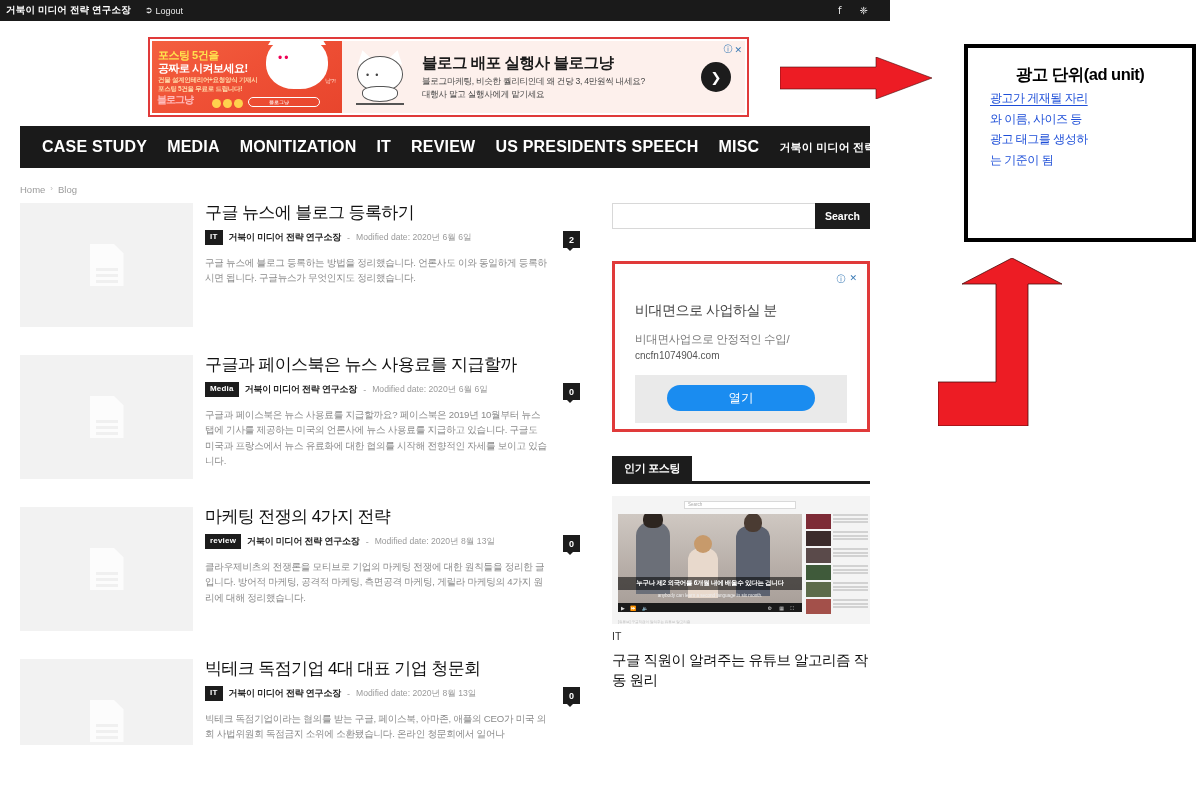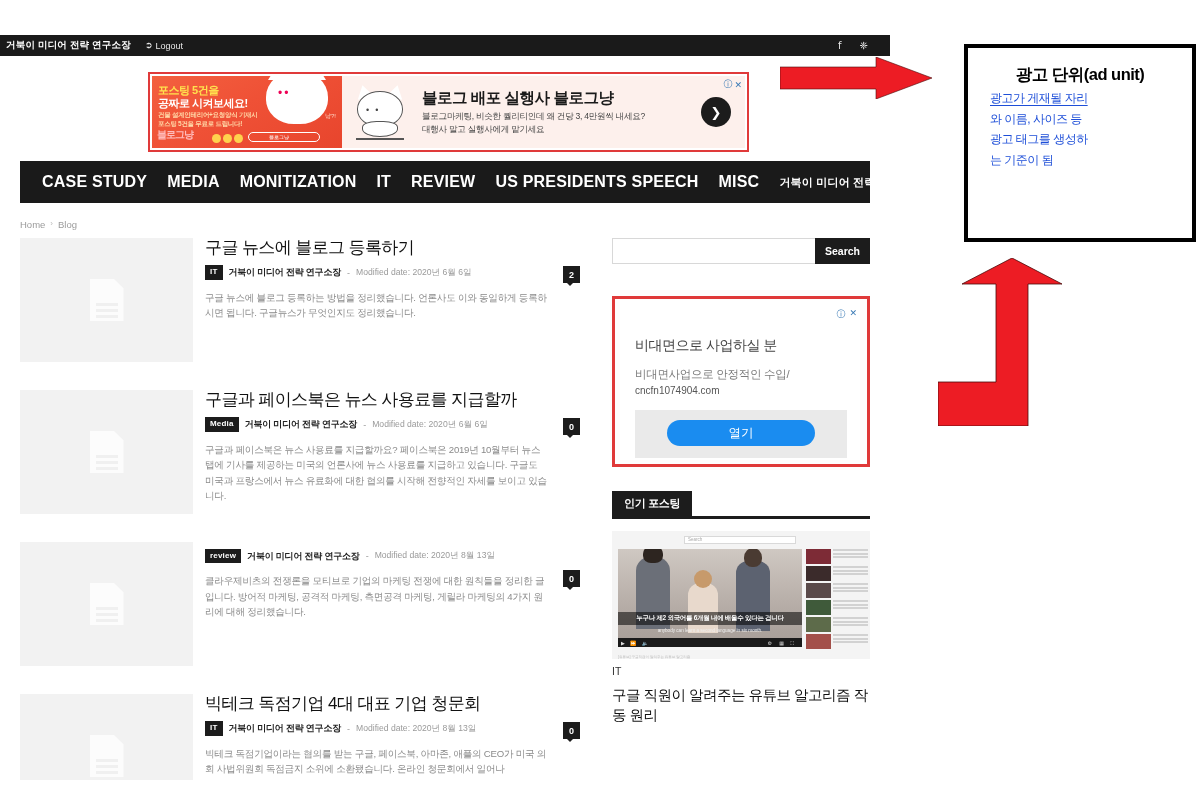--- a/index.html
+++ b/index.html
@@ -5,21 +5,21 @@
   * { box-sizing: border-box; margin: 0; padding: 0; }
   html, body {
     width: 1200px; height: 785px;
     background: #ffffff;
     font-family: "Liberation Sans", "DejaVu Sans", sans-serif;
     overflow: hidden;
   }
   .page { position: relative; width: 1200px; height: 785px; background:#fff; }
 
   
-  .site { position:absolute; left:0; top:0; width:890px; height:745px; background:#fff; overflow:hidden;margin-top:35px; }
+  .site { position:absolute; left:0; top:0; width:890px; height:745px; background:#fff; overflow:hidden; }
 
   
   .topbar {
     position:absolute; left:0; top:0; width:890px; height:21px;
     background:#1a1a1a; color:#fff;
     display:flex; align-items:center;
   }
   .topbar-left { display:flex; align-items:center; padding-left:6px; gap:14px; }
   .topbar-user { font-size:9.5px; font-weight:bold; letter-spacing:.2px; color:#fff; }
   .topbar-logout { display:flex; align-items:center; gap:3px; font-size:9px; color:#e8e8e8; }
@@ -307,20 +307,21 @@
       <div class="art">
         <div class="thumb">
           <span class="doc-ico">
             <span class="sheet"></span>
             <span class="ln" style="top:24px;width:22px"></span>
             <span class="ln" style="top:30px;width:22px"></span>
             <span class="ln" style="top:36px;width:22px"></span>
           </span>
         </div>
         <div class="art-body">
+          <div class="art-title">마케팅 전쟁의 4가지 전략</div>
           <div class="art-meta">
             <span class="cat-tag">review</span>
             <span class="author">거북이 미디어 전략 연구소장</span>
             <span class="dash">-</span>
             <span class="mdate">Modified date: 2020년 8월 13일</span>
           </div>
           <div class="cmt">0</div>
           <div class="art-ex">클라우제비츠의 전쟁론을 모티브로 기업의 마케팅 전쟁에 대한 원칙들을 정리한 글입니다. 방어적 마케팅, 공격적 마케팅, 측면공격 마케팅, 게릴라 마케팅의 4가지 원리에 대해 정리했습니다.</div>
         </div>
       </div>

